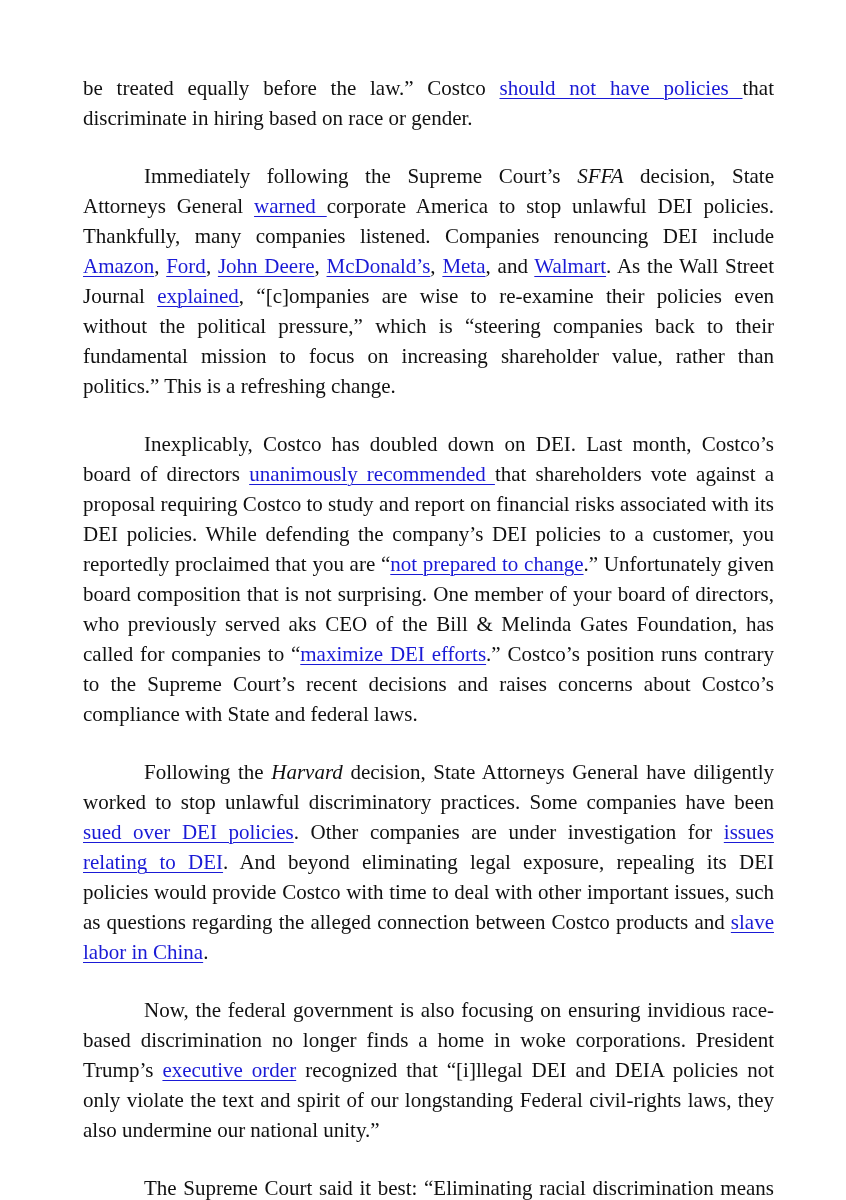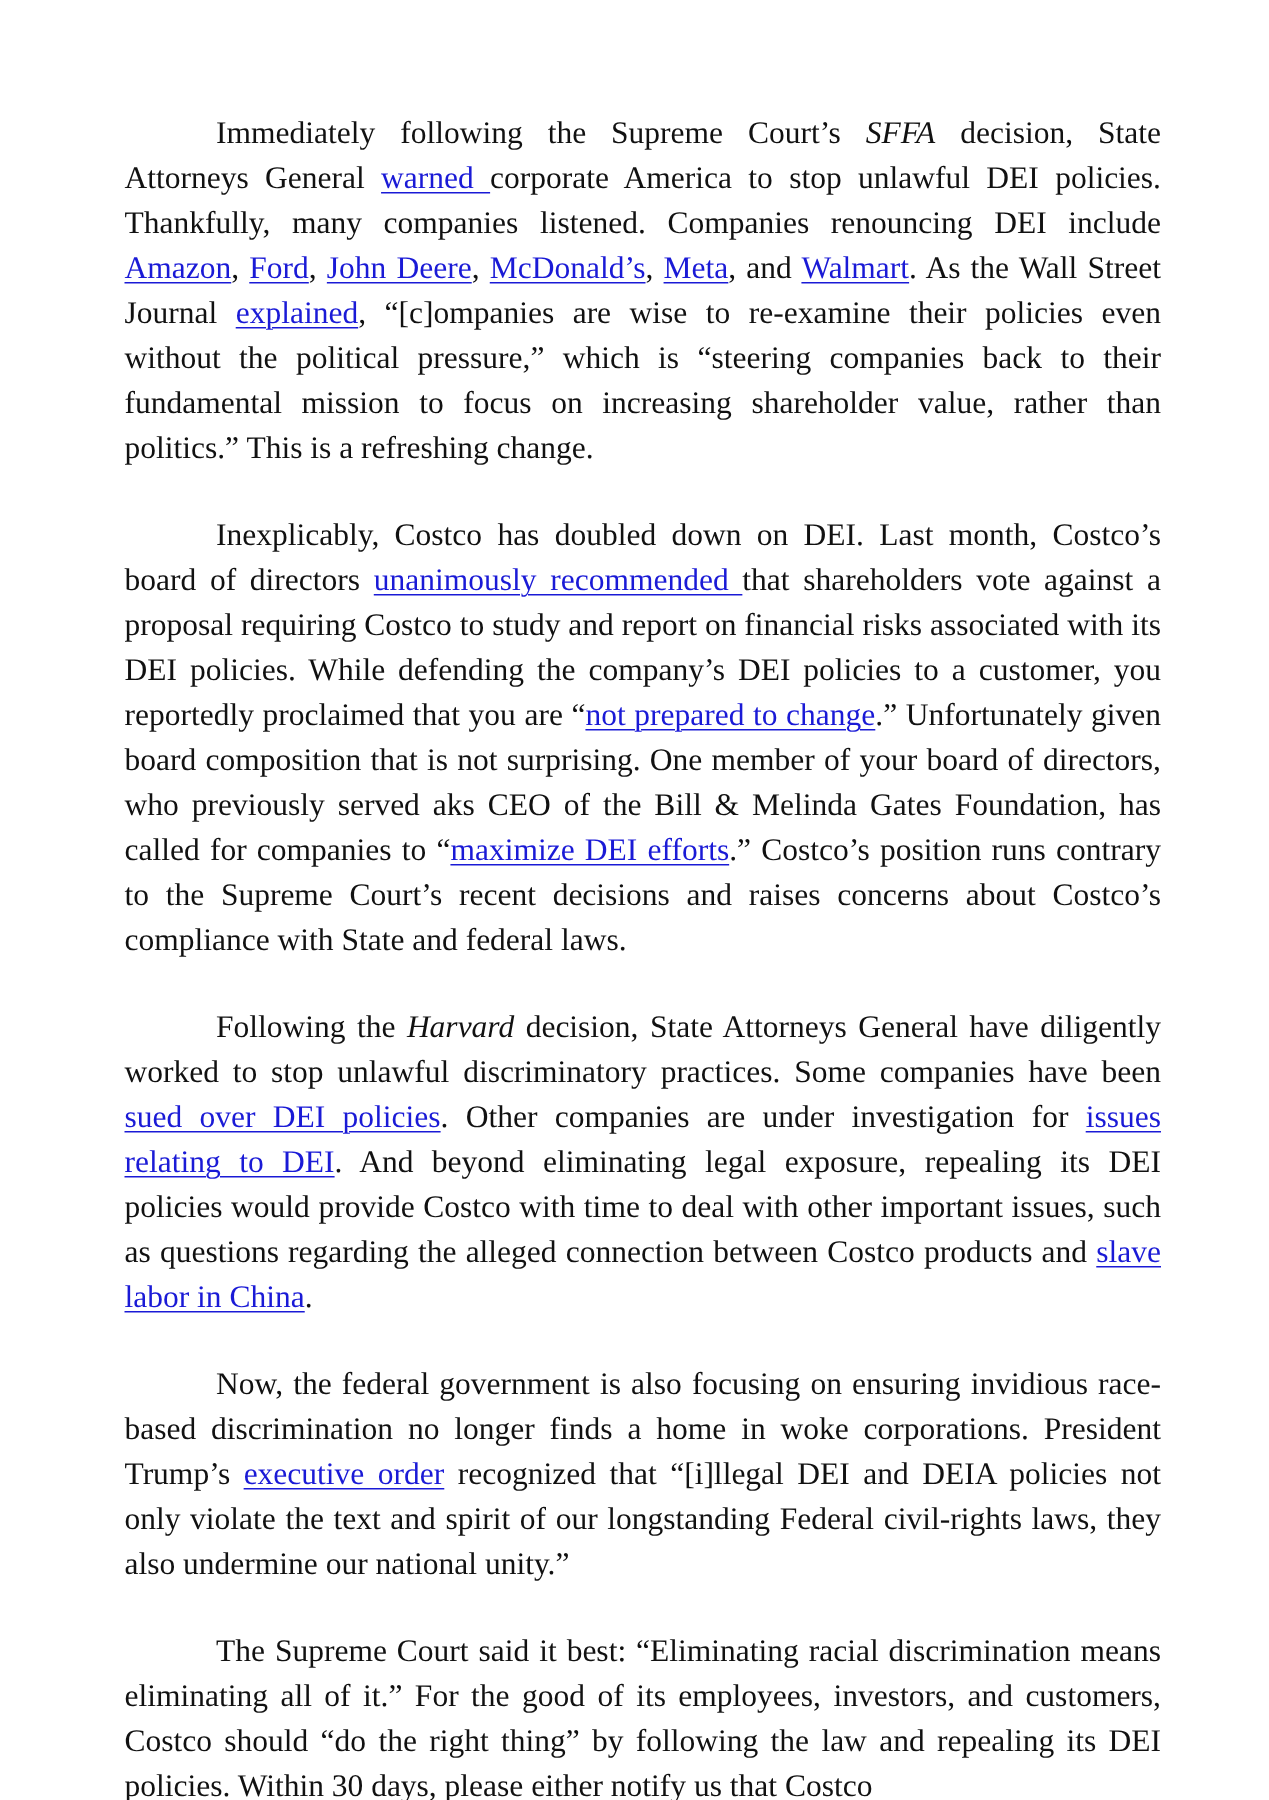--- a/index.html
+++ b/index.html
@@ -11,18 +11,19 @@
   }
   .para { margin: 0 0 28px 0; text-align: justify; text-align-last: left; }
   .para.indent { text-indent: 61px; }
   a.lnk { color: #1a1ad6; text-decoration: underline; text-decoration-thickness: 1px; text-underline-offset: 3px; }
   i { font-style: italic; font-family: Liberation Serif, serif; }
 </style>
 </head>
 <body>
 
 <div class="page" id="page">
+    <p class="para"><span>be treated equally before the law.” Costco </span><a class="lnk" style="color: rgb(26, 26, 214);">should not have policies </a><span>that discriminate in hiring based on race or gender.</span></p>
     <p class="para indent"><span>Immediately following the Supreme Court’s </span><i>SFFA</i><span> decision, State Attorneys General </span><a class="lnk" style="color: rgb(26, 26, 214);">warned </a><span>corporate America to stop unlawful DEI policies. Thankfully, many companies listened. Companies renouncing DEI include </span><a class="lnk" style="color: rgb(26, 26, 214);">Amazon</a><span>, </span><a class="lnk" style="color: rgb(26, 26, 214);">Ford</a><span>, </span><a class="lnk" style="color: rgb(26, 26, 214);">John Deere</a><span>, </span><a class="lnk" style="color: rgb(26, 26, 214);">McDonald’s</a><span>, </span><a class="lnk" style="color: rgb(26, 26, 214);">Meta</a><span>, and </span><a class="lnk" style="color: rgb(26, 26, 214);">Walmart</a><span>. As the Wall Street Journal </span><a class="lnk" style="color: rgb(26, 26, 214);">explained</a><span>, “[c]ompanies are wise to re-examine their policies even without the political pressure,” which is “steering companies back to their fundamental mission to focus on increasing shareholder value, rather than politics.” This is a refreshing change.</span></p>
     <p class="para indent"><span>Inexplicably, Costco has doubled down on DEI. Last month, Costco’s board of directors </span><a class="lnk" style="color: rgb(26, 26, 214);">unanimously recommended </a><span>that shareholders vote against a proposal requiring Costco to study and report on financial risks associated with its DEI policies. While defending the company’s DEI policies to a customer, you reportedly proclaimed that you are “</span><a class="lnk" style="color: rgb(26, 26, 214);">not prepared to change</a><span>.” Unfortunately given board composition that is not surprising. One member of your board of directors, who previously served aks CEO of the Bill &amp; Melinda Gates Foundation, has called for companies to “</span><a class="lnk" style="color: rgb(26, 26, 214);">maximize DEI efforts</a><span>.” Costco’s position runs contrary to the Supreme Court’s recent decisions and raises concerns about Costco’s compliance with State and federal laws.</span></p>
     <p class="para indent"><span>Following the </span><i>Harvard</i><span> decision, State Attorneys General have diligently worked to stop unlawful discriminatory practices. Some companies have been </span><a class="lnk" style="color: rgb(26, 26, 214);">sued over DEI policies</a><span>. Other companies are under investigation for </span><a class="lnk" style="color: rgb(26, 26, 214);">issues relating to DEI</a><span>. And beyond eliminating legal exposure, repealing its DEI policies would provide Costco with time to deal with other important issues, such as questions regarding the alleged connection between Costco products and </span><a class="lnk" style="color: rgb(26, 26, 214);">slave labor in China</a><span>.</span></p>
     <p class="para indent"><span>Now, the federal government is also focusing on ensuring invidious race-based discrimination no longer finds a home in woke corporations. President Trump’s </span><a class="lnk" style="color: rgb(26, 26, 214);">executive order</a><span> recognized that “[i]llegal DEI and DEIA policies not only violate the text and spirit of our longstanding Federal civil-rights laws, they also undermine our national unity.”</span></p>
     <p class="para indent"><span>The Supreme Court said it best: “Eliminating racial discrimination means eliminating all of it.” For the good of its employees, investors, and customers, Costco should “do the right thing” by following the law and repealing its DEI policies. Within 30 days, please either notify us that Costco</span></p>
   </div>
 
 </body></html>

